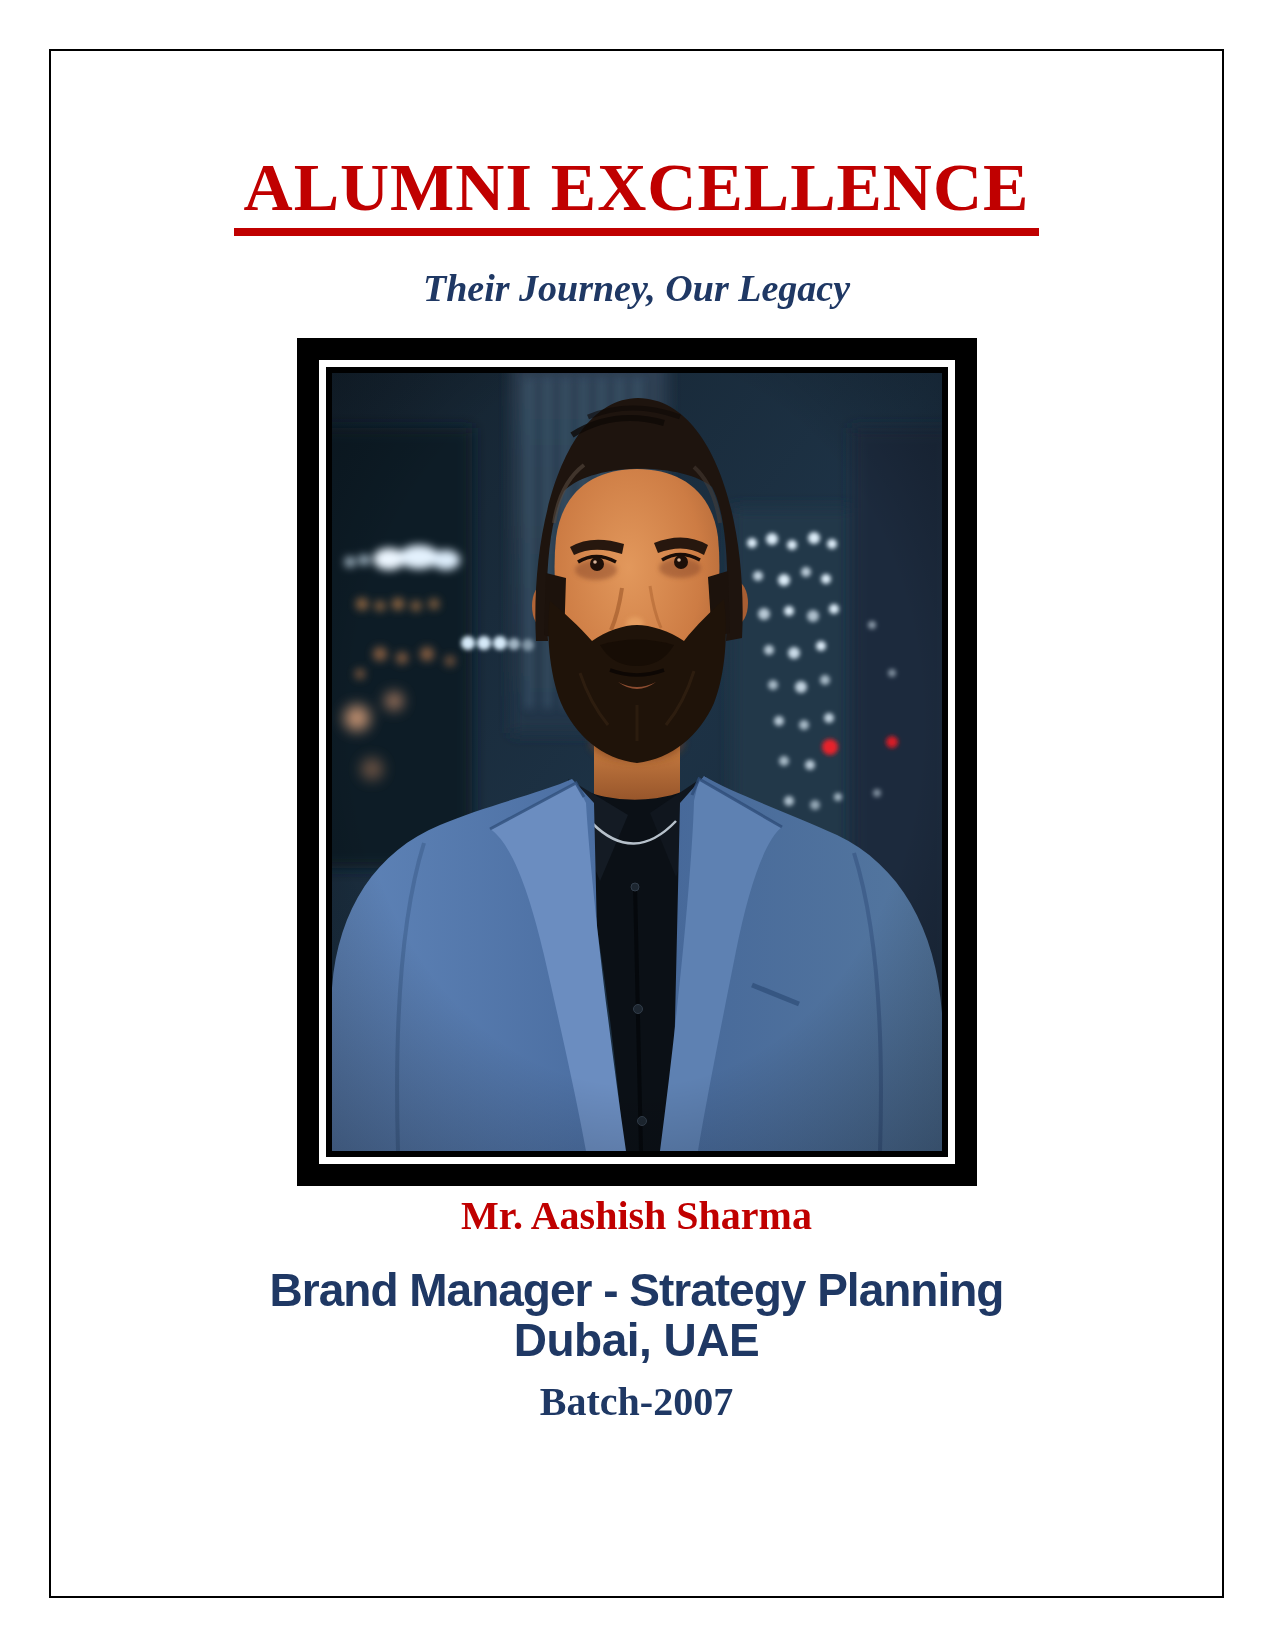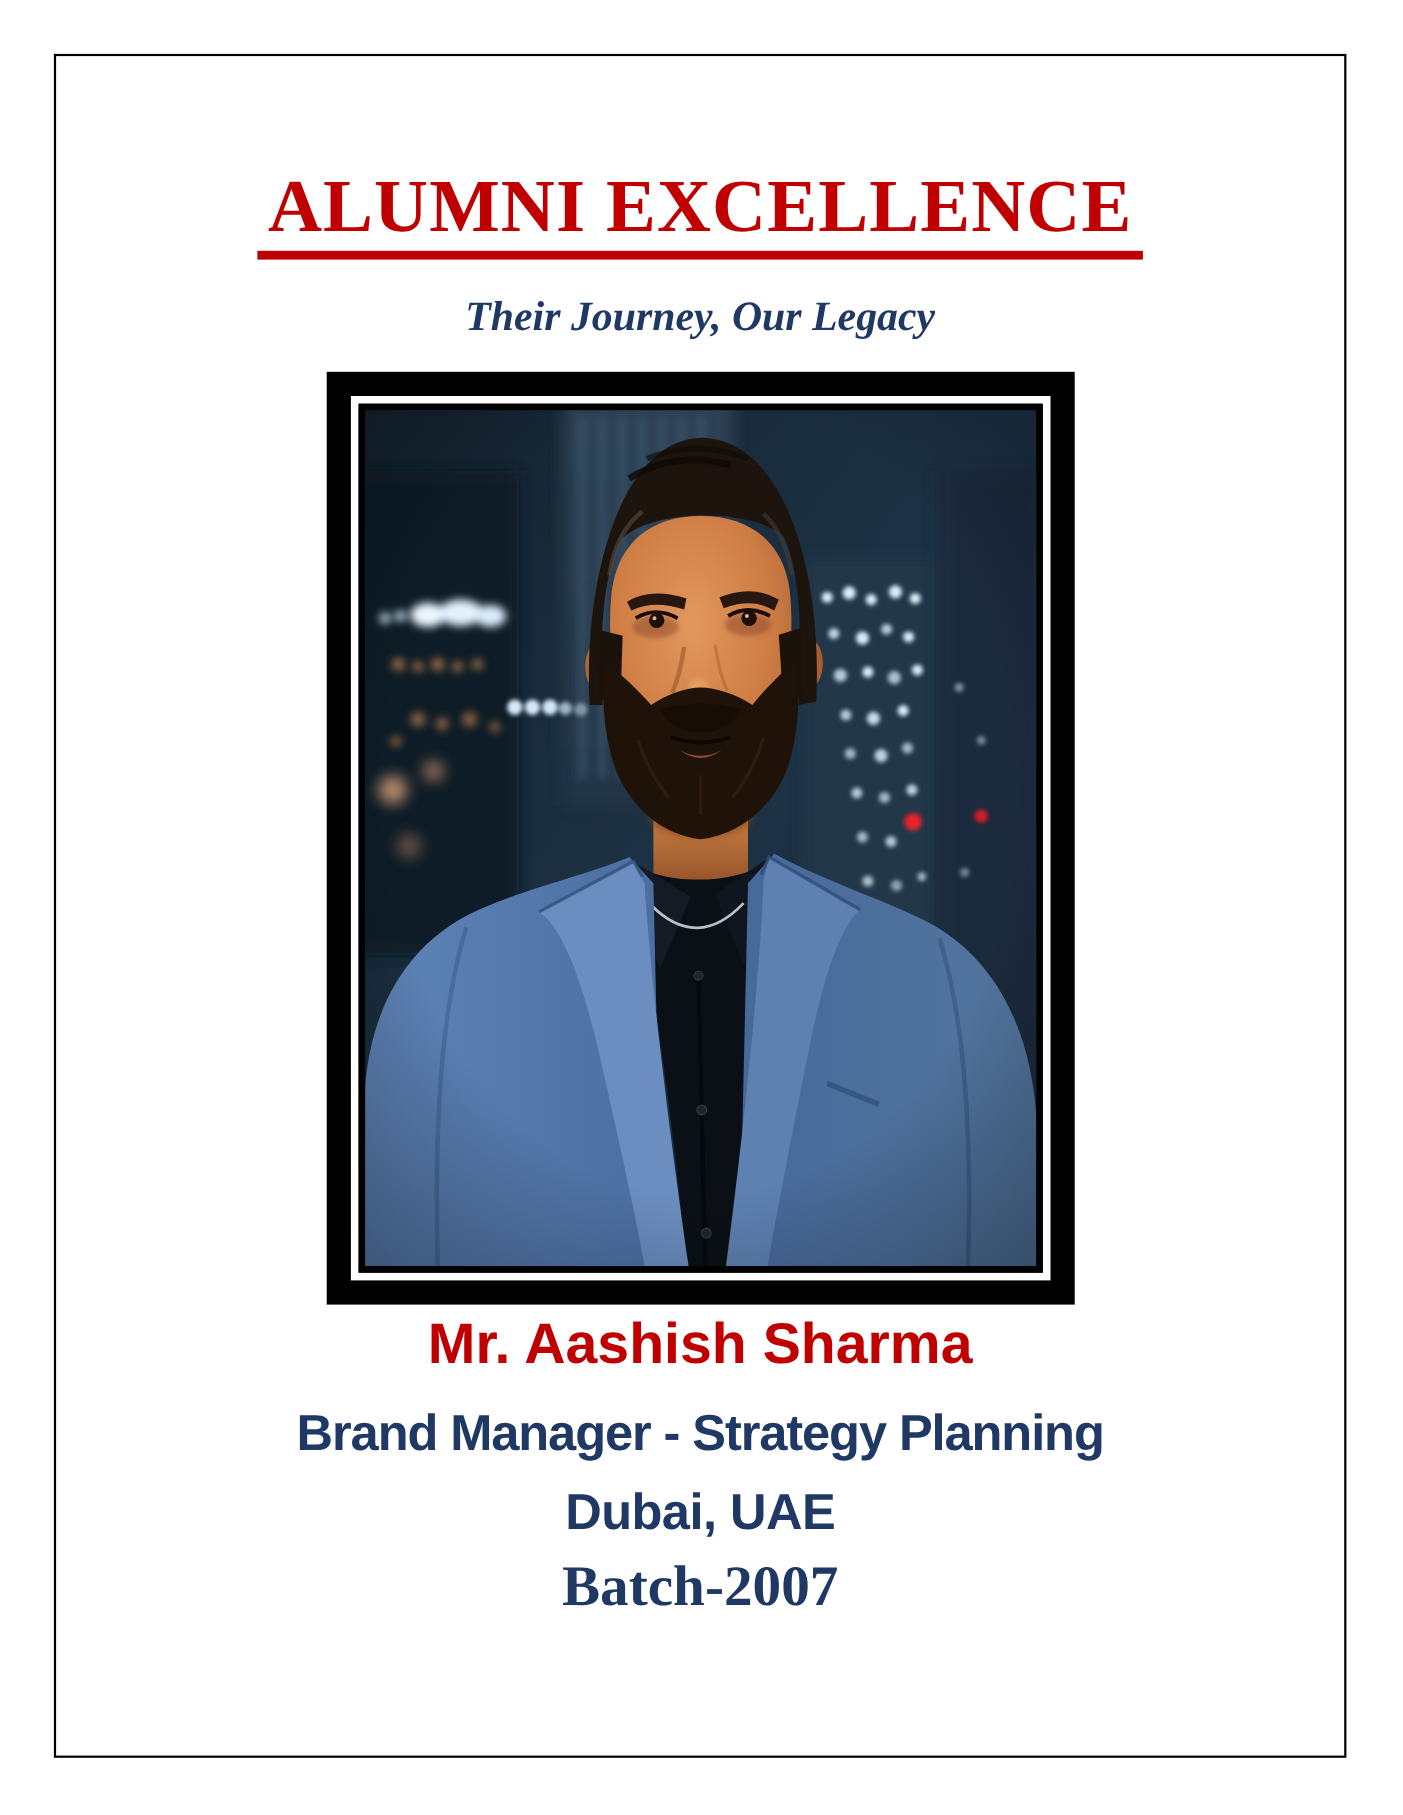--- a/index.html
+++ b/index.html
@@ -22,33 +22,33 @@
   }
   .frame-outer{
     margin:28px auto 0 auto;width:680px;height:848px;box-sizing:border-box;
     border:22px solid #000;background:#ffffff;padding:7px;
   }
   .frame-inner{
     width:622px;height:790px;box-sizing:border-box;border:6px solid #000;background:#0e1c29;
   }
   .frame-inner svg{display:block;}
   .alumni-name{
-    margin-top:10px;font-size:52px;line-height:1.0;font-weight:bold;color:#C00000;
-    font-family:Liberation Sans, sans-serif;
+    margin-top:10px;font-size:40px;line-height:1.0;font-weight:bold;color:#C00000;
+    font-family:Liberation Serif, serif;
   }
   .alumni-role{
     margin-top:29px;font-size:46px;line-height:1.1;font-weight:bold;color:#1F3864;
     font-family:"Liberation Sans",sans-serif;letter-spacing:-1px;
   }
   .alumni-location{
-    margin-top:22px;font-size:46px;line-height:1.1;font-weight:bold;color:#1F3864;
+    margin-top:0;font-size:46px;line-height:1.1;font-weight:bold;color:#1F3864;
     font-family:"Liberation Sans",sans-serif;letter-spacing:-0.5px;
   }
   .alumni-batch{
-    margin-top:14px;font-size:52px;line-height:1.1;font-weight:bold;color:#1F3864;
+    margin-top:14px;font-size:40px;line-height:1.1;font-weight:bold;color:#1F3864;
     font-family:"Liberation Serif",serif;
   }
 </style>
 </head>
 <body>
 
 <div class="sheet">
   <div class="border-box">
 
     <h1 class="title"><span class="underlined">ALUMNI EXCELLENCE</span></h1>

